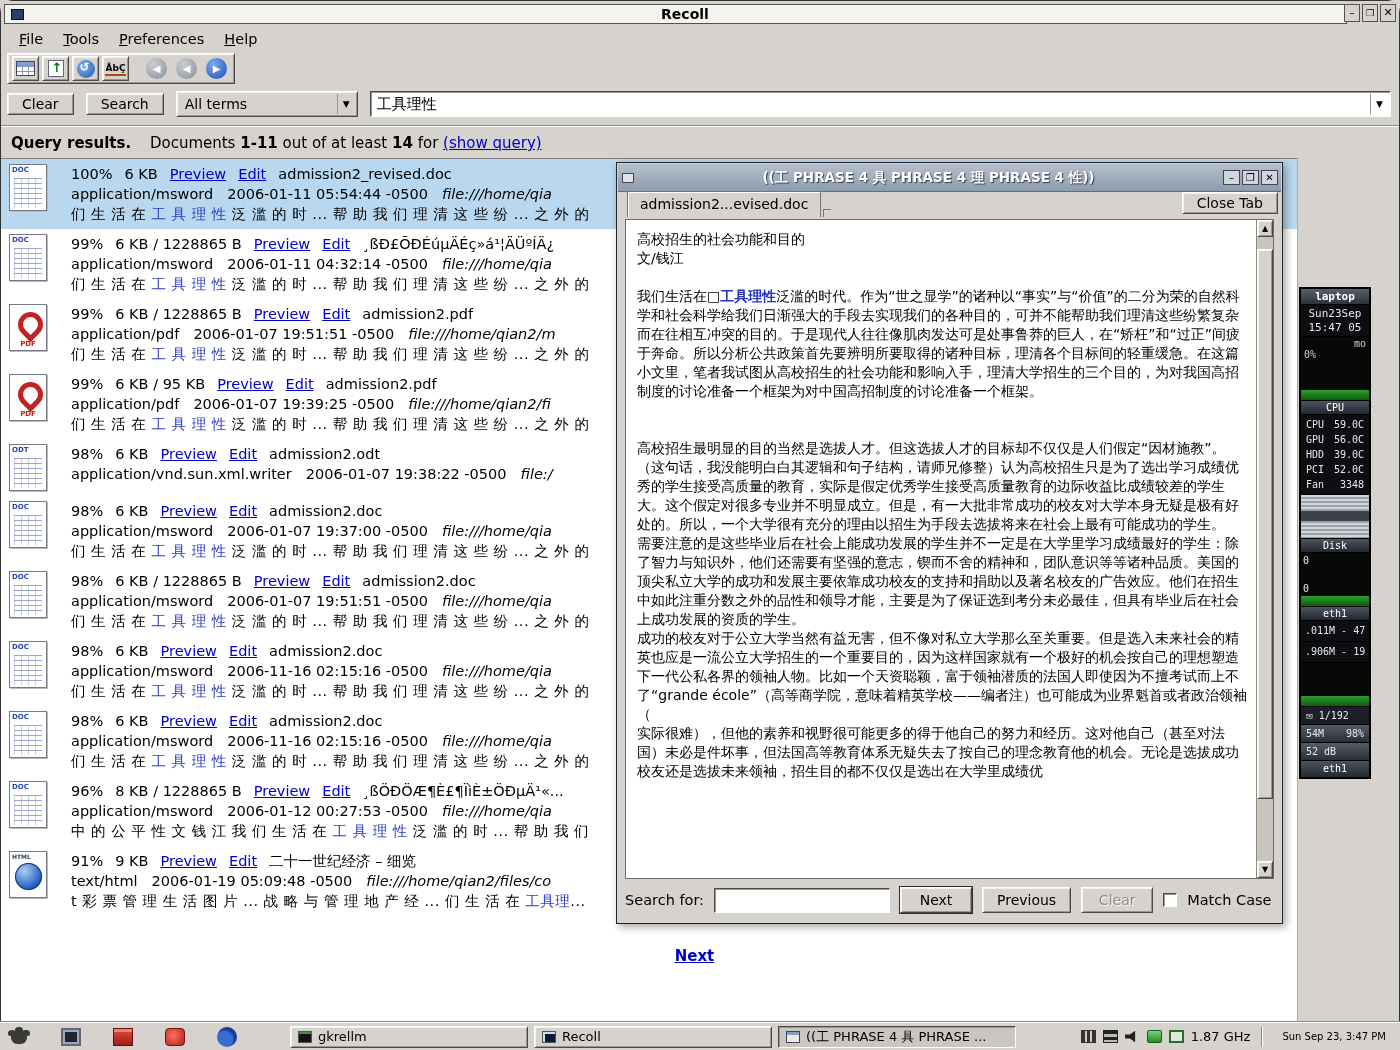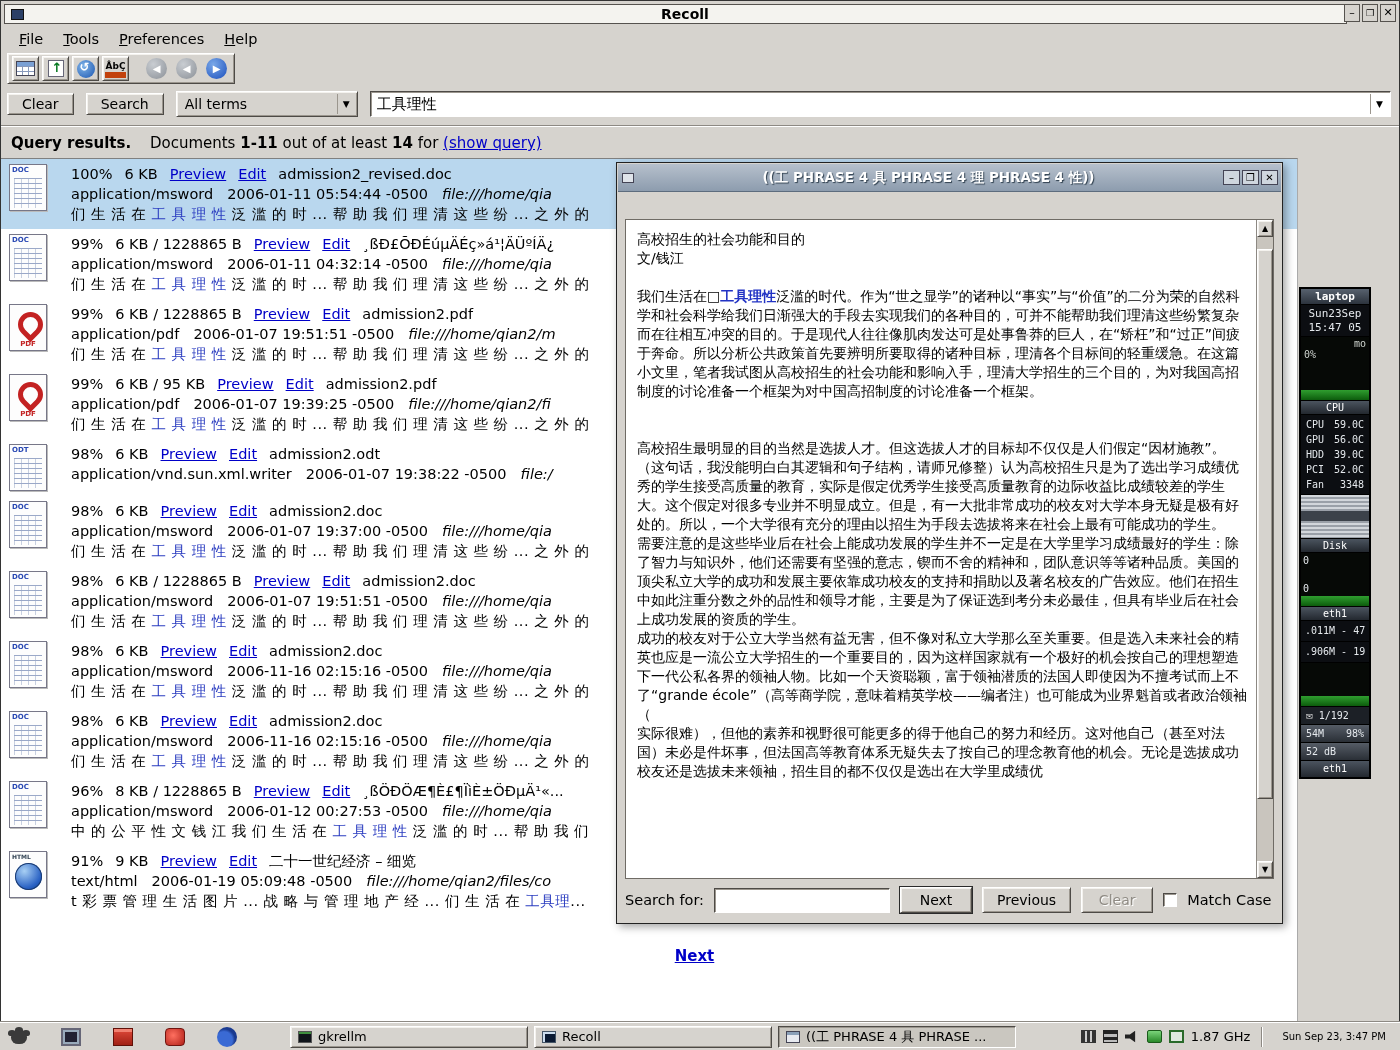--- a/index.html
+++ b/index.html
@@ -1,18 +1,18 @@
 <!DOCTYPE html>
 <html><head>
 <meta charset="utf-8">
 <style>
   *{margin:0;padding:0;box-sizing:border-box;}
   html,body{width:1400px;height:1050px;}
   body{font-family:"DejaVu Sans",sans-serif;font-size:14px;color:#000;background:#d6d3ce;overflow:hidden;}
-  .screen{position:relative;width:1400px;height:1050px;background:#d6d3ce;overflow:hidden;}
+  .screen{position:relative;width:1400px;height:1050px;background:#d6d3ce;overflow:hidden;border-radius:13px;}
 
   
   .raised{background:#d6d3ce;border:1px solid;border-color:#ffffff #4d4a46 #4d4a46 #ffffff;box-shadow:inset 1px 1px 0 #f4f2ee, inset -1px -1px 0 #9b968e;}
   .sunken{border:1px solid;border-color:#4d4a46 #ffffff #ffffff #4d4a46;box-shadow:inset 1px 1px 0 #9b968e;}
   .btn{display:inline-flex;align-items:center;justify-content:center;font-size:14px;padding:2px 14px;cursor:default;}
 
   
   .main-window{position:absolute;left:0;top:0;width:1400px;height:1022px;background:#d6d3ce;border:1px solid #333;}
   .titlebar{position:absolute;left:3px;top:3px;right:52px;height:20px;background:#f4f3ef;border:1px solid #55524e;display:flex;align-items:center;}
   .titlebar-icon{width:13px;height:11px;margin-left:6px;background:#2b3f66;border:1px solid #111;}
@@ -27,21 +27,21 @@
 
   .toolbar{position:absolute;left:6px;top:52px;height:31px;display:flex;align-items:center;gap:3px;padding:2px 4px;}
   .tbtn{width:27px;height:25px;display:flex;align-items:center;justify-content:center;background:#d6d3ce;}
   .tsep{width:8px;}
   .ticon{display:block;}
   .table-icon{width:19px;height:15px;background:#fff;border:1px solid #445;background-image:linear-gradient(#7aa0d4 0 4px,transparent 4px),repeating-linear-gradient(90deg,transparent 0 5px,#8899bb 5px 6px),repeating-linear-gradient(transparent 0 4px,#8899bb 4px 5px);}
   .sort-icon{width:16px;height:17px;background:#fff;border:1px solid #667;position:relative;}
   .sort-icon::after{content:"↑";position:absolute;left:3px;top:-1px;color:#0a7a22;font-weight:bold;font-size:13px;}
   .history-icon{width:18px;height:18px;border-radius:50%;background:radial-gradient(circle at 35% 35%,#7fb3e8,#1c56b0);position:relative;}
   .history-icon::after{content:"↺";position:absolute;left:3px;top:0px;color:#fff;font-size:12px;font-weight:bold;}
-  .spell-icon{font-size:9px;font-weight:bold;border-bottom:6px solid #c2410c;line-height:12px;}
+  .spell-icon{font-size:9px;font-weight:bold;border-bottom:2px solid #c2410c;line-height:12px;}
   .navcircle{width:21px;height:21px;border-radius:50%;display:flex;align-items:center;justify-content:center;color:#fff;font-size:10px;}
   .navcircle.gray{background:radial-gradient(circle at 35% 30%,#c9cdd2,#8b9097);}
   .navcircle.blue{background:radial-gradient(circle at 35% 30%,#7aa8e8,#1b4fbd);}
 
   .search-row{position:absolute;left:6px;top:89px;right:8px;height:28px;display:flex;align-items:center;gap:12px;}
   .combo{width:182px;height:26px;display:flex;align-items:center;padding-left:8px;position:relative;background:#d6d3ce;}
   .combo-arrow{position:absolute;right:2px;top:2px;bottom:2px;width:18px;display:flex;align-items:center;justify-content:center;font-size:9px;border-left:1px solid #9b968e;}
   .query-wrap{flex:1;height:26px;background:#fff;display:flex;align-items:center;position:relative;}
   .query-wrap input{border:none;outline:none;flex:1;font-size:15px;padding:0 6px;font-family:"DejaVu Sans",sans-serif;background:transparent;}
   .sep-line{position:absolute;left:0;right:0;top:124px;height:2px;border-top:1px solid #8d8983;border-bottom:1px solid #fff;}
@@ -378,20 +378,25 @@
   <div class="preview-window">
     <div class="pv-titlebar">
       <span class="pv-title-icon"></span>
       <span class="pv-title">((工 PHRASE 4 具 PHRASE 4 理 PHRASE 4 性))</span>
       <span class="pv-controls">
         <span class="pv-btn">–</span>
         <span class="pv-btn">❒</span>
         <span class="pv-btn">✕</span>
       </span>
     </div>
+    <div class="pv-tabs">
+      <span class="pv-tab">admission2...evised.doc</span>
+      <span class="pv-tab-stub"></span>
+      <span class="btn raised pv-closetab">Close Tab</span>
+    </div>
     <div class="pv-text">
         <p><span>高校招生的社会功能和目的</span></p>
         <p><span>文/钱江</span></p>
         <p></p>
         <p><span>我们生活在□</span><span class="hl">工具理性</span><span>泛滥的时代。作为“世之显学”的诸种以“事实”与“价值”的二分为荣的自然科学和社会科学给我们日渐强大的手段去实现我们的各种目的，可并不能帮助我们理清这些纷繁复杂而在往相互冲突的目的。于是现代人往往像肌肉发达可是处事鲁莽的巨人，在“矫枉”和“过正”间疲于奔命。所以分析公共政策首先要辨明所要取得的诸种目标，理清各个目标间的轻重缓急。在这篇小文里，笔者我试图从高校招生的社会功能和影响入手，理清大学招生的三个目的，为对我国高招制度的讨论准备一个框架为对中国高招制度的讨论准备一个框架。</span></p>
         <p></p>
         <p></p>
         <p><span>高校招生最明显的目的当然是选拔人才。但这选拔人才的目标却不仅仅是人们假定“因材施教”。（这句话，我没能明白白其逻辑和句子结构，请师兄修整）认为高校招生只是为了选出学习成绩优秀的学生接受高质量的教育，实际是假定优秀学生接受高质量教育的边际收益比成绩较差的学生大。这个假定对很多专业并不明显成立。但是，有一大批非常成功的校友对大学本身无疑是极有好处的。所以，一个大学很有充分的理由以招生为手段去选拔将来在社会上最有可能成功的学生。</span></p>
         <p><span>需要注意的是这些毕业后在社会上能成功发展的学生并不一定是在大学里学习成绩最好的学生：除了智力与知识外，他们还需要有坚强的意志，锲而不舍的精神和，团队意识等等诸种品质。美国的顶尖私立大学的成功和发展主要依靠成功校友的支持和捐助以及著名校友的广告效应。他们在招生中如此注重分数之外的品性和领导才能，主要是为了保证选到考分未必最佳，但具有毕业后在社会上成功发展的资质的学生。</span></p>
         <p><span>成功的校友对于公立大学当然有益无害，但不像对私立大学那么至关重要。但是选入未来社会的精英也应是一流公立大学招生的一个重要目的，因为这样国家就有一个极好的机会按自己的理想塑造下一代公私各界的领袖人物。比如一个天资聪颖，富于领袖潜质的法国人即使因为不擅考试而上不了“grande école”（高等商学院，意味着精英学校——编者注）也可能成为业界魁首或者政治领袖（</span></p>

